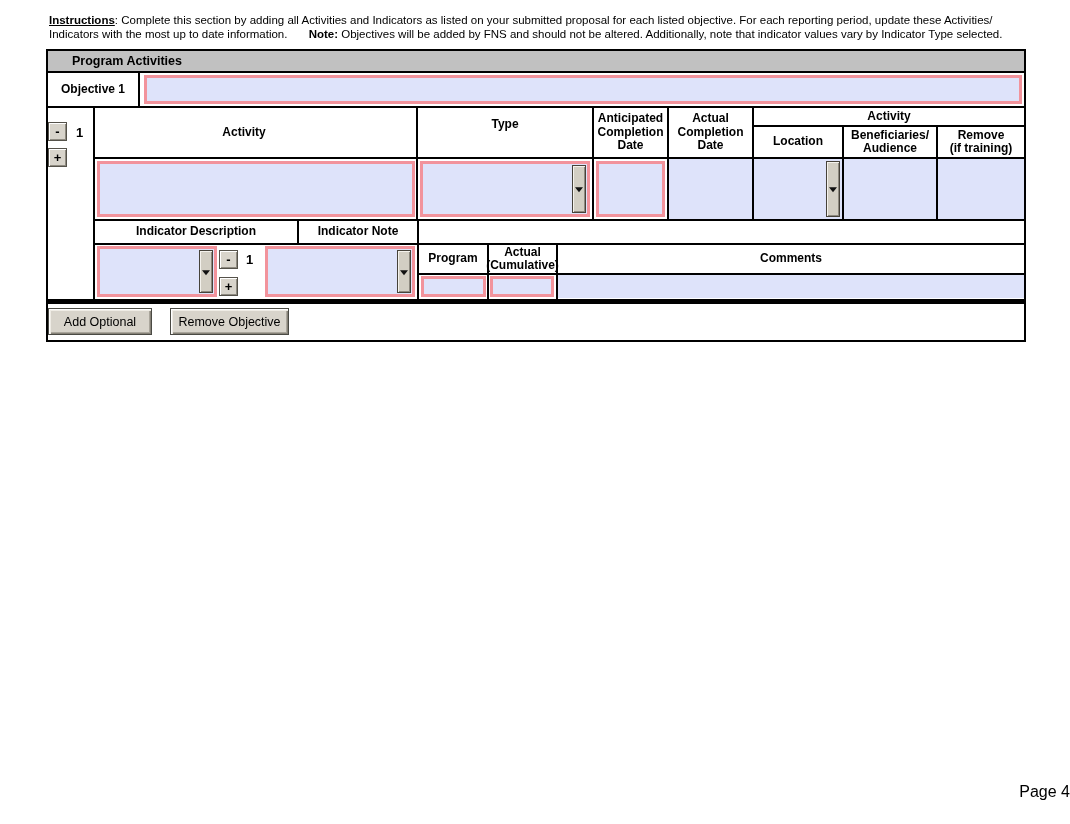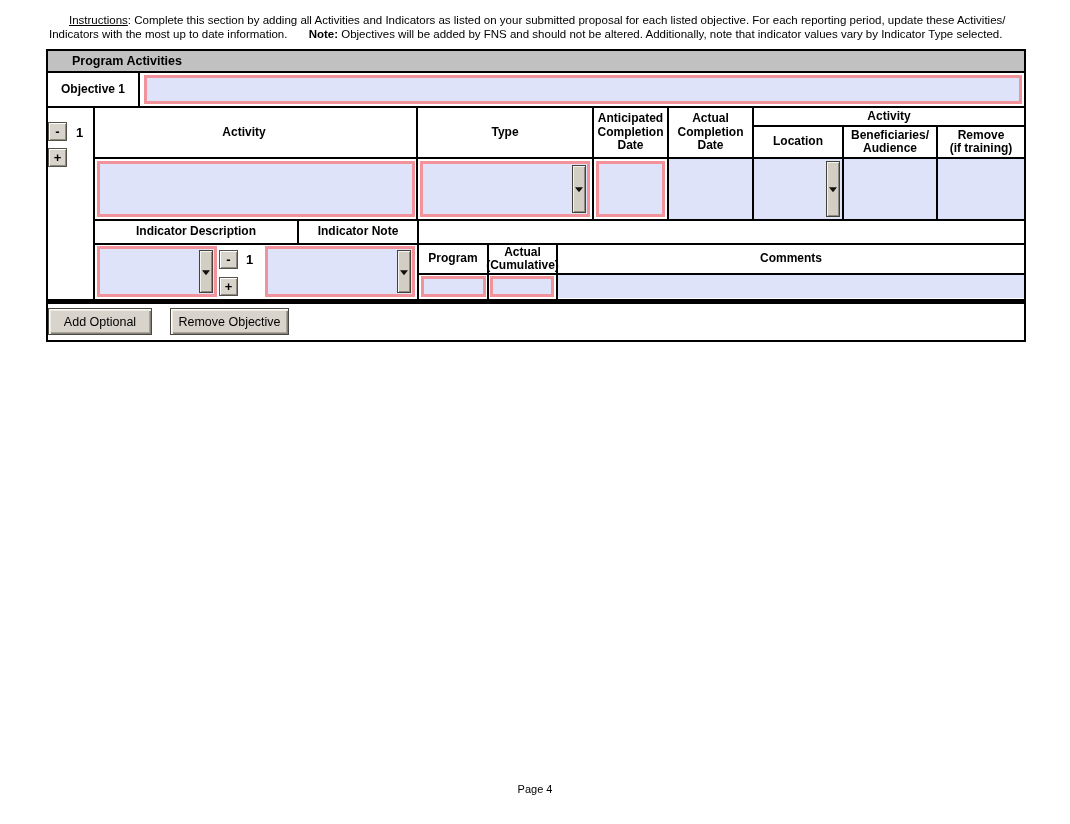--- a/index.html
+++ b/index.html
@@ -6,21 +6,21 @@
   html,body { background:#ffffff; }
   .page {
     position: relative; width: 1070px; height: 824px;
     background: #ffffff; overflow: hidden;
     font-family: "Liberation Sans", sans-serif; color: #000;
   }
   .instructions {
     position: absolute; left: 49px; top: 13px; width: 974px;
     font-size: 11.5px; line-height: 14px;
   }
-  .instr-label { font-weight: normal; text-decoration: underline; margin-left: 20px; }
+  .instr-label { font-weight: bold; text-decoration: underline; }
   .note-label { font-weight: bold; margin-left: 18px; }
   .outer-box {
     position: absolute; left: 46px; top: 49px; width: 980px; height: 293px;
     border: 2px solid #000; background: transparent;
   }
   .pa-bar {
     position: absolute; left: 48px; top: 51px; width: 976px; height: 22px;
     background: #C1C1C1; border-bottom: 2px solid #000;
     display: flex; align-items: center; padding-left: 24px;
     font-weight: bold; font-size: 12.5px;
@@ -58,21 +58,21 @@
   .dlg-btn {
     position: absolute; height: 27px;
     background: #D8D4CB; border: 1px solid #4a4a44;
     box-shadow: inset 1px 1px 0 #ffffff, inset 2px 2px 0 #efece5,
                 inset -1px -1px 0 #868278, inset -2px -2px 0 #a9a59b;
     font-family: "Liberation Sans", sans-serif; font-size: 12.5px; color: #000;
     display: flex; align-items: center; justify-content: center; padding: 0;
   }
   .footer {
     position: absolute; left: 0; top: 783px; width: 100%;
-    text-align: center; font-size: 11px;
+    text-align: right; font-size: 16px;
   }
 </style>
 </head>
 <body>
 
 <div class="page">
 
   <div class="instructions"><span class="instr-label">Instructions</span><span>: Complete this section by adding all Activities and Indicators as listed on your submitted proposal for each listed objective. For each reporting period, update these Activities/ Indicators with the most up to date information. </span><span class="note-label">Note:</span><span> Objectives will be added by FNS and should not be altered. Additionally, note that indicator values vary by Indicator Type selected.</span></div>
 
   <div class="outer-box"></div>
@@ -89,21 +89,21 @@
   <button class="sq-btn" style="left:48px; top:122px;">
     <span>-</span>
   </button>
   <button class="sq-btn" style="left:48px; top:148px;">
     <span>+</span>
   </button>
   <div class="rownum" style="left:76px; top:125px;">1</div>
   <div class="vline" style="left:93px; top:108px; height:191px;"></div>
 
   <div class="hdr" style="left:95px;  top:108px; width:298px; height:49px;">Activity</div>
-  <div class="hdr" style="left:418px; top:108px; width:174px; height:49px;">Type</div>
+  <div class="hdr" style="left:418px; top:100px; width:174px; height:49px;">Type</div>
   <div class="hdr" style="left:594px; top:108px; width:73px;  height:49px;">Anticipated
 Completion
 Date</div>
   <div class="hdr" style="left:669px; top:108px; width:83px;  height:49px;">Actual
 Completion
 Date</div>
   <div class="hdr" style="left:754px; top:108px; width:270px; height:17px;">Activity</div>
   <div class="hline" style="left:754px; top:125px; width:270px;"></div>
   <div class="hdr" style="left:754px; top:127px; width:88px; height:30px;">Location</div>
   <div class="hdr" style="left:844px; top:127px; width:92px; height:30px;">Beneficiaries/

